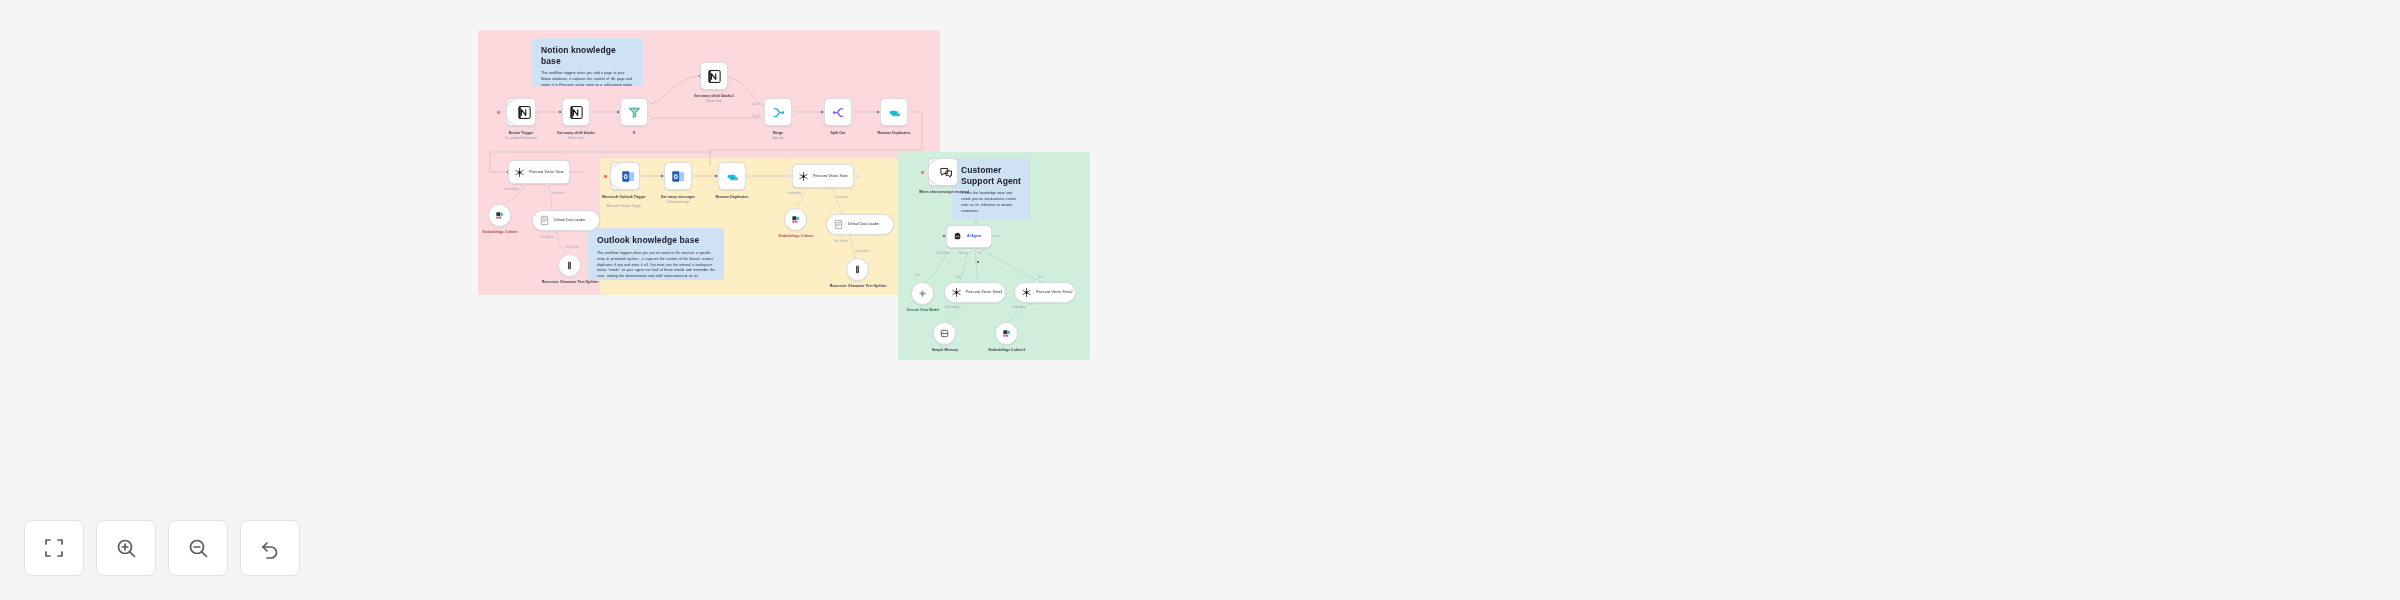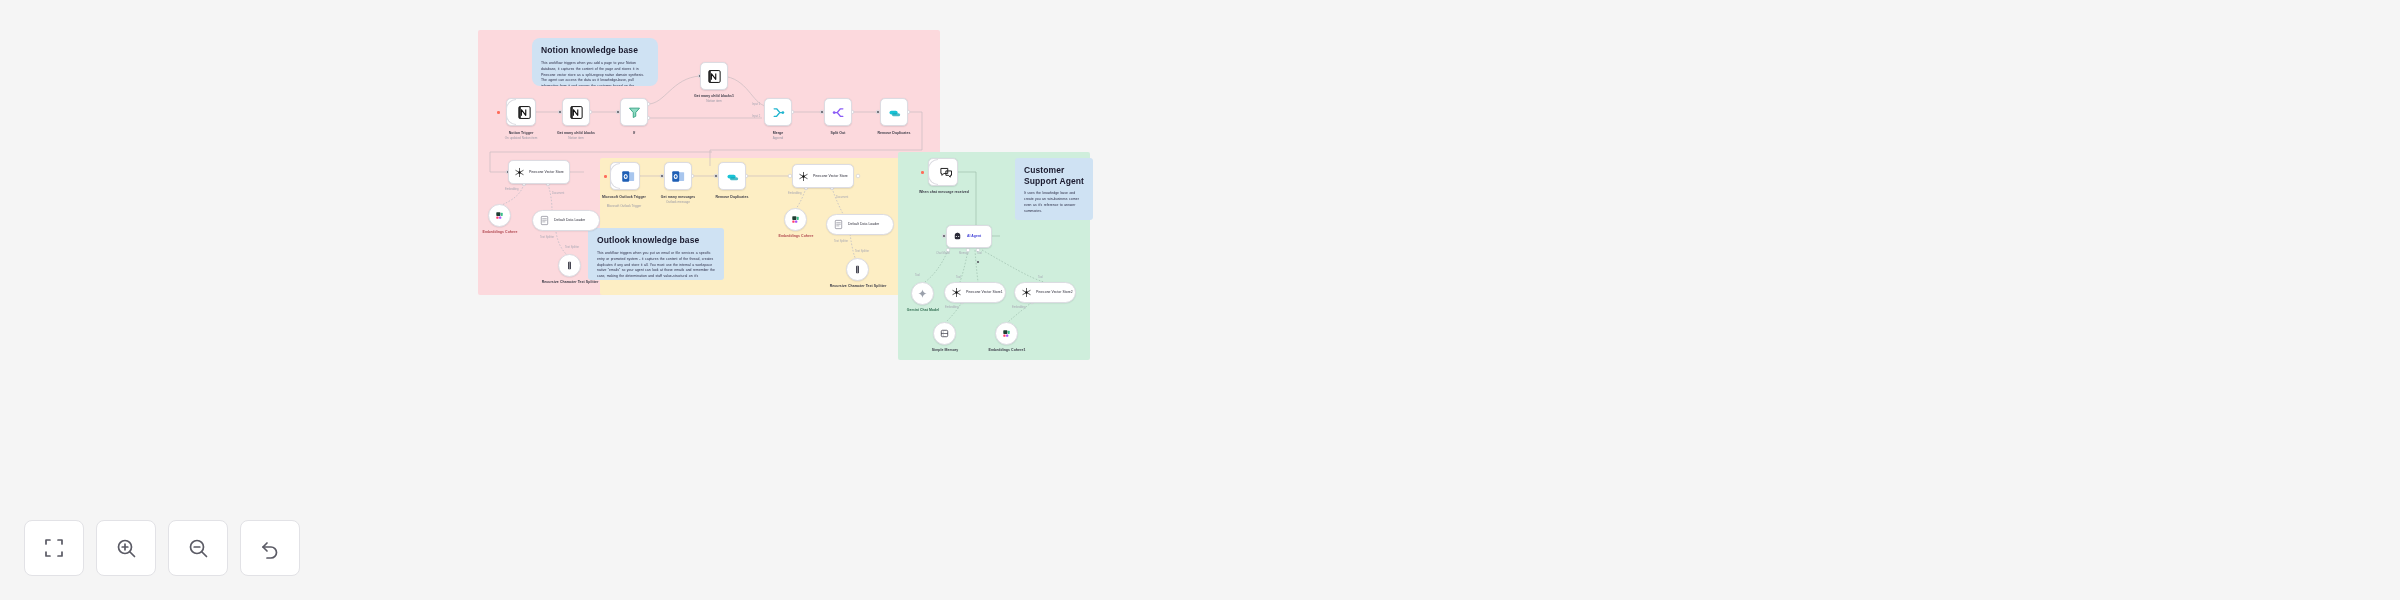--- a/index.html
+++ b/index.html
@@ -197,31 +197,31 @@
       <circle class="plug" cx="766" cy="118" r="1.1"></circle>
     <circle class="plug" cx="822" cy="112" r="1.1"></circle>
       <circle class="plug" cx="878" cy="112" r="1.1"></circle>
     <circle class="plug" cx="508" cy="172" r="1.1"></circle>
     <circle class="plug" cx="662" cy="176" r="1.1"></circle>
       <circle class="plug" cx="716" cy="176" r="1.1"></circle>
     <circle class="plug" cx="944" cy="236" r="1.1"></circle>
     <circle class="plug" cx="978" cy="262" r="1.1" fill="#ff6d5a"></circle>
   </svg>
 
-  <div class="note" style="left:532px; top:38px; width:126px; height:48px;border-radius:8px;">
+  <div class="note" style="left:532px; top:38px; width:111px; height:48px;">
     <div class="note-title">Notion knowledge base</div>
     <div class="note-body">This workflow triggers when you add a page to your Notion database, it captures the content of the page and stores it in Pinecone vector store as a split-regexp native domain synthesis. The agent can access the data as it knowledge-base, pull information from it and answer the customer based on the information held.</div>
   </div>
 
   <div class="note" style="left:588px; top:228px; width:136px; height:52px;">
     <div class="note-title">Outlook knowledge base</div>
     <div class="note-body">This workflow triggers when you put an email or file services a specific entry or promoted system - it captures the content of the thread, creates duplicates if any and store it all. You must use the internal a workspace native "emails" so your agent can look at those emails and remember the case, making the determination and staff value-structural on it's knowledge base and provide emails.</div>
   </div>
 
-  <div class="note" style="left:1015px; top:158px; width:78px; height:62px;">
+  <div class="note" style="left:952px; top:158px; width:78px; height:62px;">
     <div class="note-title">Customer Support Agent</div>
     <div class="note-body">It uses the knowledge base and create you an win-business corner even as it's reference to answer summaries.</div>
   </div>
 
   <div class="start-dot" style="left:497px; top:111px;"></div>
 
   <div class="node trigger" style="left:506px; top:98px;">
     <svg class="ico" viewBox="0 0 24 24" style="position:relative;left:3px;">
       <rect x="3" y="2.5" width="18" height="19" rx="2" fill="#fff" stroke="#111" stroke-width="1.6"></rect>
       <path d="M7 17V7.5l7 9V7" stroke="#111" stroke-width="1.8" fill="none" stroke-linejoin="round"></path>

